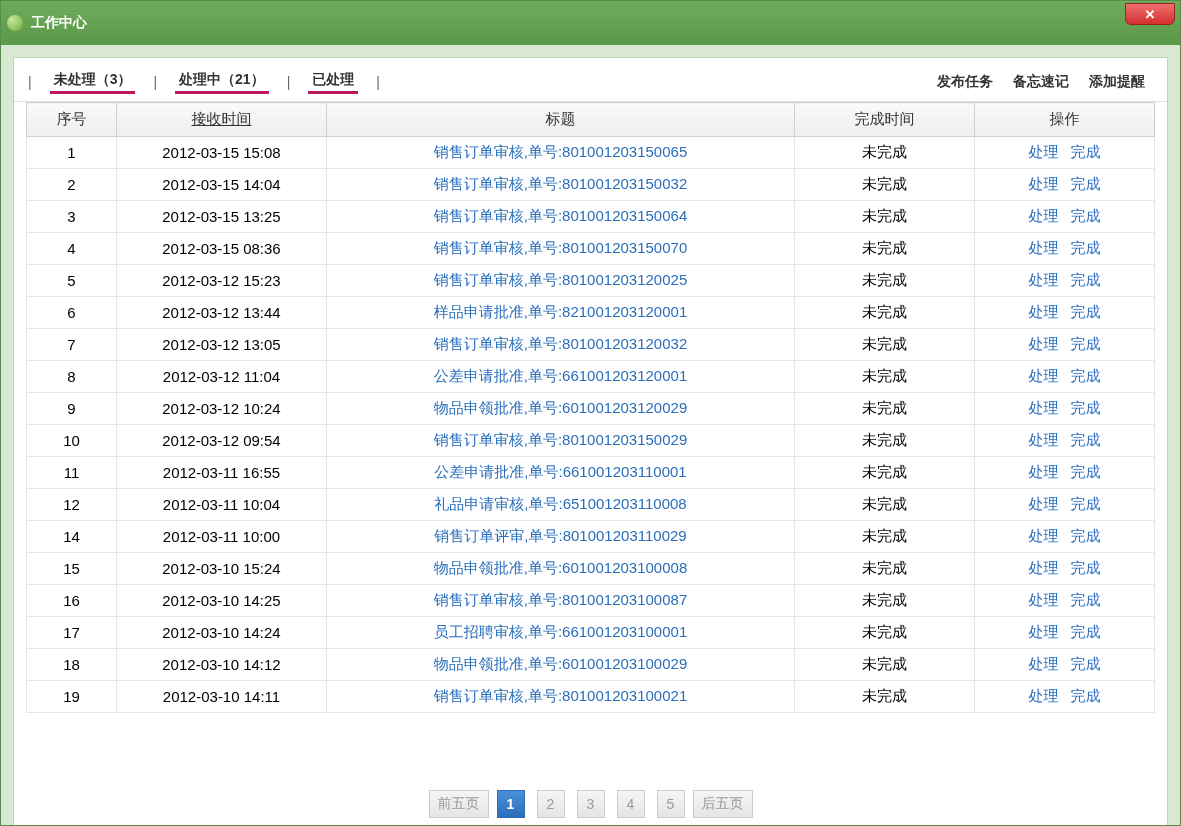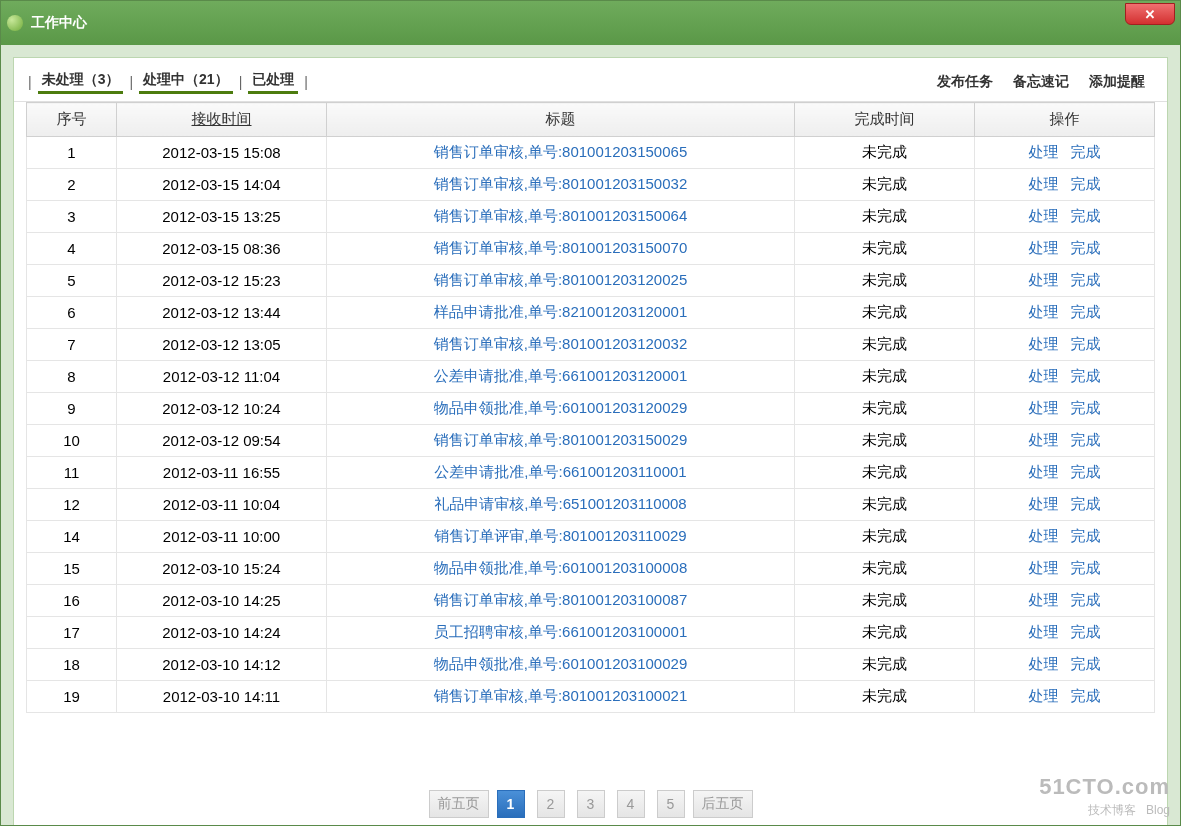--- a/index.html
+++ b/index.html
@@ -70,22 +70,22 @@
     }
     .tab-separator {
       color: #666;
       margin: 0 2px;
     }
     .tab-item {
       color: #333;
       font-weight: bold;
       padding: 2px 4px;
       cursor: pointer;
-      border-bottom: 3px solid #4d7c0f;
-      margin: 0 4px;
+      border-bottom: 3px solid #be185d;
+      margin: 0 16px;
     }
     .spacer { flex: 1; }
     .action-link {
       color: #333;
       font-weight: bold;
       margin: 0 10px;
       cursor: pointer;
     }
     .table-container {
       flex: 1;
@@ -338,17 +338,13 @@
           <div class="pager-btn active">1</div>
           <div class="pager-btn">2</div>
           <div class="pager-btn">3</div>
           <div class="pager-btn">4</div>
           <div class="pager-btn">5</div>
         </div>
       <div class="pager-btn">后五页</div>
     </div>
   </div>
 
-  <div class="watermark">
-    <div class="big">51CTO.com</div>
-    <div><span class="small">技术博客</span> &nbsp;<span class="small">Blog</span></div>
-  </div>
 </div>
 
 </body></html>

